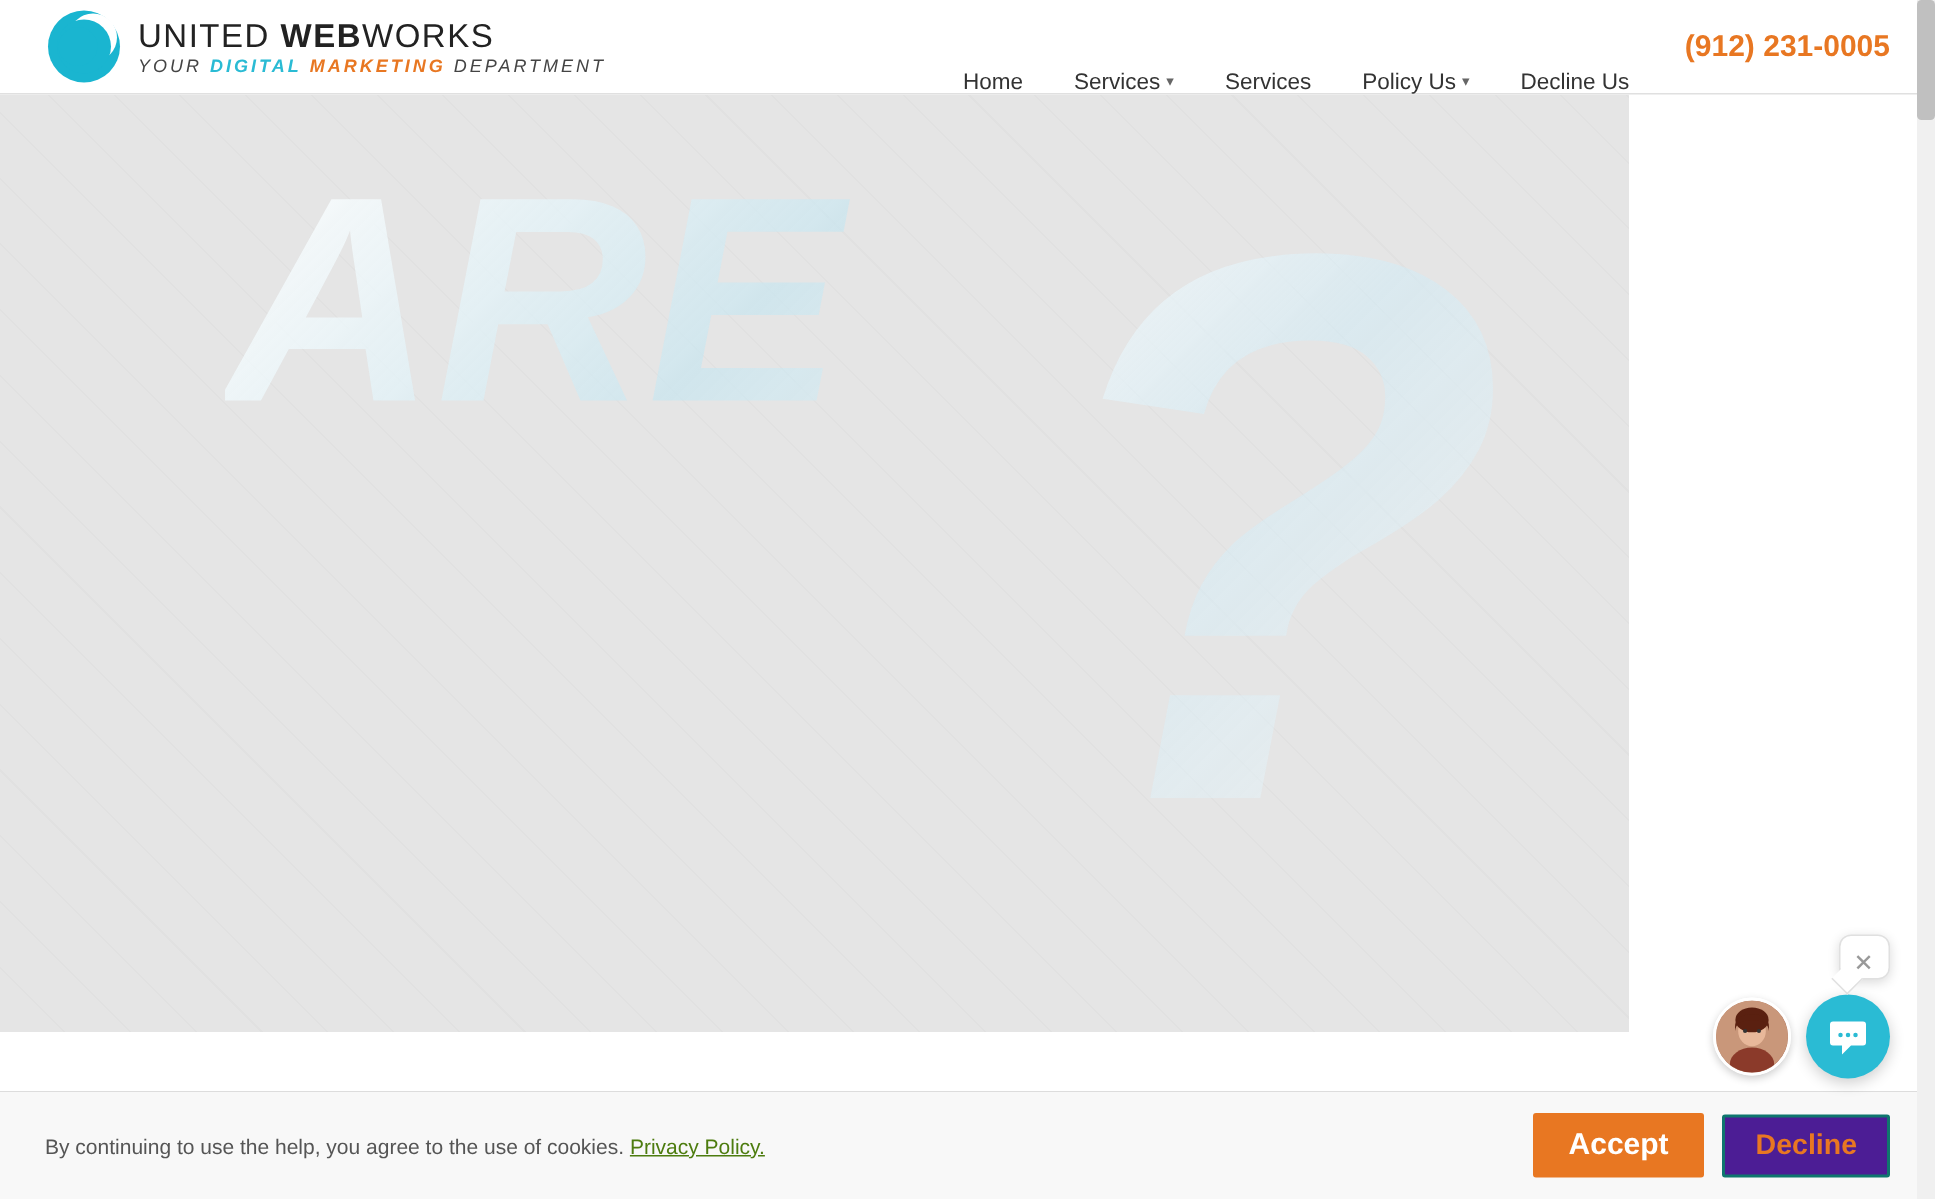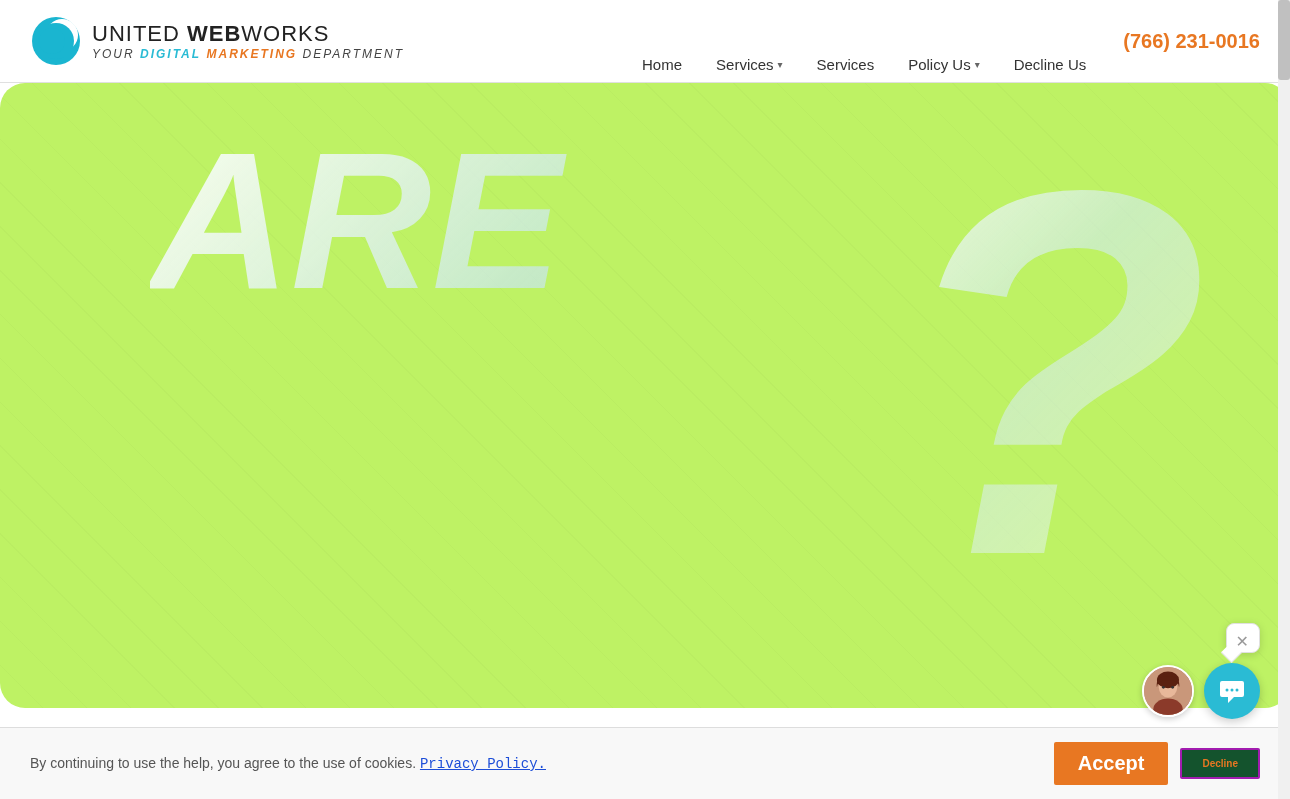--- a/index.html
+++ b/index.html
@@ -4,21 +4,21 @@
   <style>
     * { margin: 0; padding: 0; box-sizing: border-box; }
     body { font-family: Arial, sans-serif; width: 1290px; overflow-x: hidden; background: #fff; }
 
     
     .header {
       display: flex;
       align-items: center;
       justify-content: space-between;
       padding: 0 30px;
-      height: 83px;
+      height: 63px;
       background: #fff;
       border-bottom: 1px solid #e0e0e0;
       position: relative;
       z-index: 10;
     }
     .logo-area {
       display: flex;
       align-items: center;
       gap: 10px;
     }
@@ -81,28 +81,27 @@
       font-size: 20px;
       font-weight: bold;
       color: #e87722;
       margin-left: 15px;
       cursor: pointer;
     }
 
     
     .hero {
       position: relative;
-      width: 1290px;
+      width: 1086px;
       height: 625px;
-      background: #bef264;
+      background: #e5e5e5;
       overflow: hidden;
       display: flex;
       align-items: center;
       justify-content: center;
-      border-radius: 25px;
     }
 
     
     .big-text-solid {
       position: absolute;
       top: 20px;
       left: 0;
       width: 80%;
       height: 100%;
       display: flex;
@@ -177,46 +176,45 @@
       display: flex;
       align-items: center;
       justify-content: space-between;
       z-index: 100;
     }
     .cookie-text {
       font-size: 14px;
       color: #555;
     }
     .cookie-link {
-      color: #1d4ed8;
+      color: #4d7c0f;
       text-decoration: underline;
       cursor: pointer;
-      font-family: Liberation Mono, monospace;
     }
     .cookie-buttons {
       display: flex;
       gap: 12px;
       align-items: center;
     }
     .btn-accept {
       background: #e87722;
       color: #fff;
       border: none;
       padding: 10px 24px;
       font-size: 20px;
       font-weight: bold;
       cursor: pointer;
       border-radius: 2px;
     }
     .btn-decline {
-      background: #14532d;
+      background: #4c1d95;
       color: #e87722;
-      border: 2px solid #a21caf;
+      border: 2px solid #0f766e;
       padding: 8px 20px;
-      font-size: 10px;
+      font-size: 19px;
       font-weight: bold;
       cursor: pointer;
       border-radius: 2px;
     }
 
     
     .chat-widget {
       position: fixed;
       bottom: 80px;
       right: 30px;
@@ -358,21 +356,21 @@
     <a class="nav-item">
       <span>Services</span>
       <span class="nav-chevron">▾</span>
     </a>
     <a class="nav-item">Services</a>
     <a class="nav-item">
       <span>Policy Us</span>
       <span class="nav-chevron">▾</span>
     </a>
     <a class="nav-item">Decline Us</a>
-    <span class="phone-number">(766) 231-0016</span>
+    <span class="phone-number">(912) 231-0005</span>
   </nav>
 </header>
 
 <section class="hero">
   <div class="hero-overlay"></div>
 
   <div class="big-text-solid">
     <span class="bts-are">ARE</span>
   </div>
 

